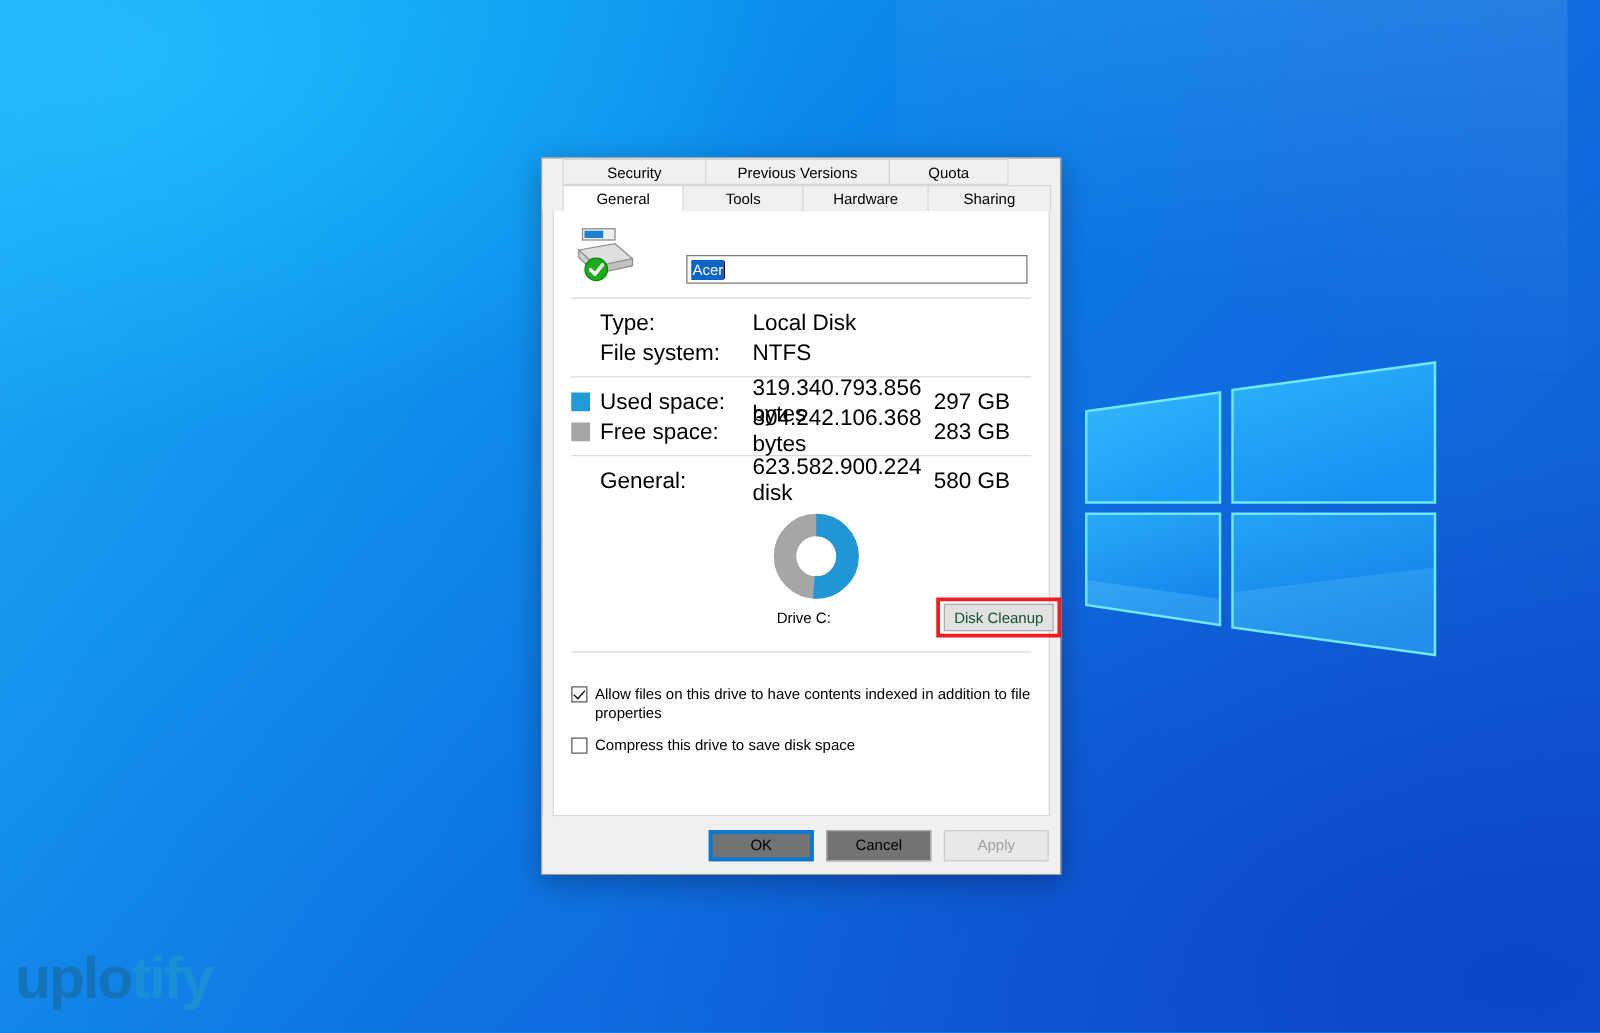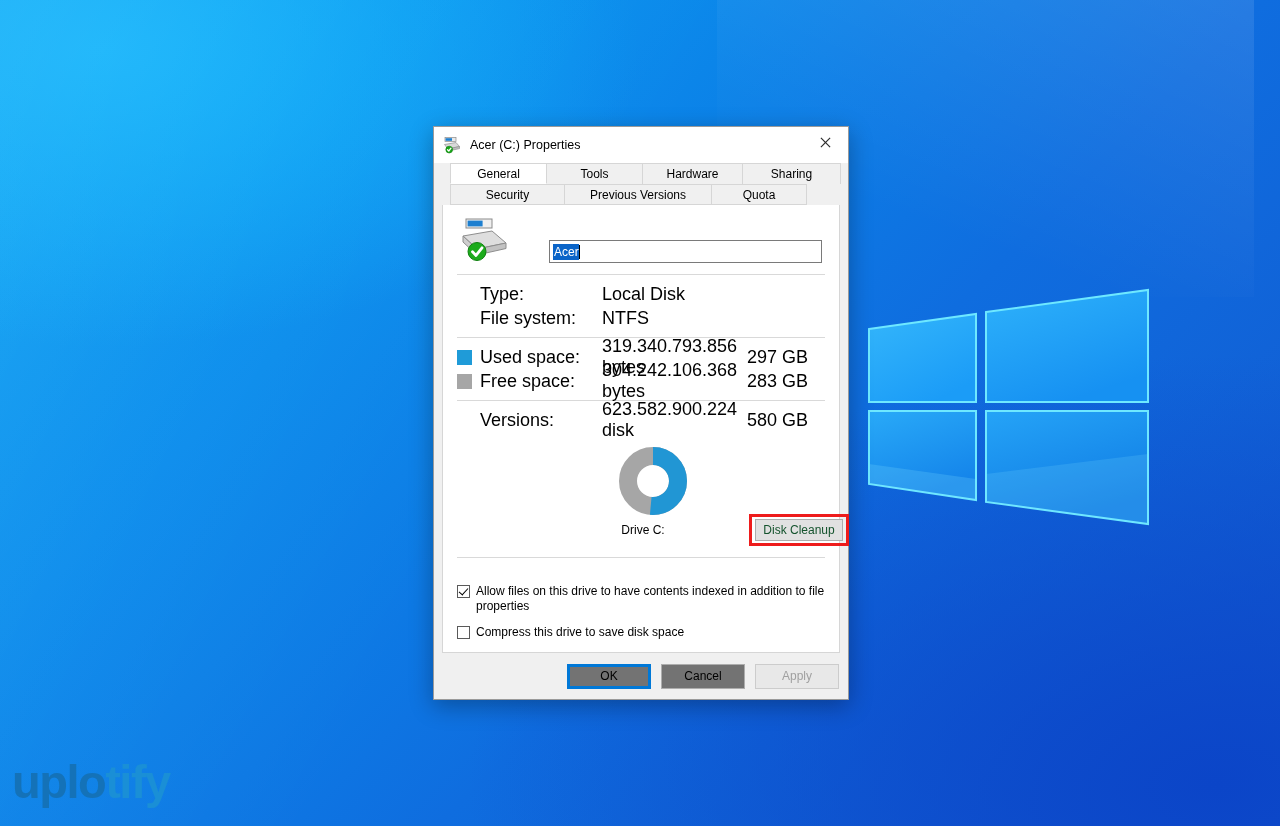--- a/index.html
+++ b/index.html
@@ -388,64 +388,45 @@
     </svg>
   </div>
 
   <div id="watermark">
     <span class="part-a">uplo</span><span class="part-b">tify</span>
   </div>
 </div>
 
 <div id="dialog">
 
-  <div id="titlebar">
-    <span class="tb-icon">
-      <svg viewBox="0 0 18 18" xmlns="http://www.w3.org/2000/svg">
-        <rect x="2" y="1.5" width="11" height="4" fill="#e9e9e9" stroke="#8b8b8b" stroke-width="0.7"></rect>
-        <rect x="2.6" y="2.2" width="6.4" height="2.6" fill="#1d7fd0"></rect>
-        <path d="M1.5 8.5 L13 6.5 L16.5 10.5 L5 13 Z" fill="#d9d9d9" stroke="#8e8e8e" stroke-width="0.7"></path>
-        <path d="M5 13 L16.5 10.5 L16.5 12.6 L5 15 Z" fill="#bfbfbf" stroke="#8e8e8e" stroke-width="0.7"></path>
-        <circle cx="6.2" cy="13.6" r="3.4" fill="#17a717" stroke="#0d7c0d" stroke-width="0.6"></circle>
-        <path d="M4.5 13.7 L5.8 15 L8 12.2" stroke="#ffffff" stroke-width="1.3" fill="none" stroke-linecap="round" stroke-linejoin="round"></path>
-      </svg>
-    </span>
-    <span class="tb-title">Acer (C:) Properties</span>
-    <div id="close-btn">
-      <svg viewBox="0 0 12 12" xmlns="http://www.w3.org/2000/svg">
-        <line x1="1" y1="1" x2="11" y2="11" stroke="#2b2b2b" stroke-width="1.3"></line>
-        <line x1="11" y1="1" x2="1" y2="11" stroke="#2b2b2b" stroke-width="1.3"></line>
-      </svg>
-    </div>
-  </div>
 
   <div id="tabstrip">
+    <div class="tab-row tab-row-top">
+      <div class="tab tab-w-security">
+        <span>Security</span>
+      </div>
+      <div class="tab tab-w-prev">
+        <span>Previous Versions</span>
+      </div>
+      <div class="tab tab-w-quota">
+        <span>Quota</span>
+      </div>
+    </div>
     <div class="tab-row tab-row-bottom">
       <div class="tab tab-w-general active">
         <span>General</span>
       </div>
       <div class="tab tab-w-tools">
         <span>Tools</span>
       </div>
       <div class="tab tab-w-hardware">
         <span>Hardware</span>
       </div>
       <div class="tab tab-w-sharing">
         <span>Sharing</span>
-      </div>
-    </div>
-    <div class="tab-row tab-row-top">
-      <div class="tab tab-w-security">
-        <span>Security</span>
-      </div>
-      <div class="tab tab-w-prev">
-        <span>Previous Versions</span>
-      </div>
-      <div class="tab tab-w-quota">
-        <span>Quota</span>
       </div>
     </div>
   </div>
 
   <div id="page">
 
     <div class="volume-row">
       <span class="drive-icon">
         <svg viewBox="0 0 52 46" xmlns="http://www.w3.org/2000/svg">
           <rect x="7" y="2" width="26" height="9" fill="#efefef" stroke="#8b8b8b" stroke-width="1"></rect>
@@ -493,21 +474,21 @@
         <span class="bytes">304.242.106.368 bytes</span>
         <span class="gb">283 GB</span>
       </div>
     </div>
 
     <div class="hr"></div>
 
     <div class="info-block">
       <div class="info-row">
         <span class="no-swatch"></span>
-        <span class="lbl">Versions:</span>
+        <span class="lbl">General:</span>
         <span class="bytes">623.582.900.224 disk</span>
         <span class="gb">580 GB</span>
       </div>
     </div>
 
     <div class="chart-area">
       <div class="donut">
         <svg viewBox="0 0 70 70" xmlns="http://www.w3.org/2000/svg">
 
           <circle cx="35" cy="35" r="25" fill="none" stroke="#a6a6a6" stroke-width="18"></circle>

